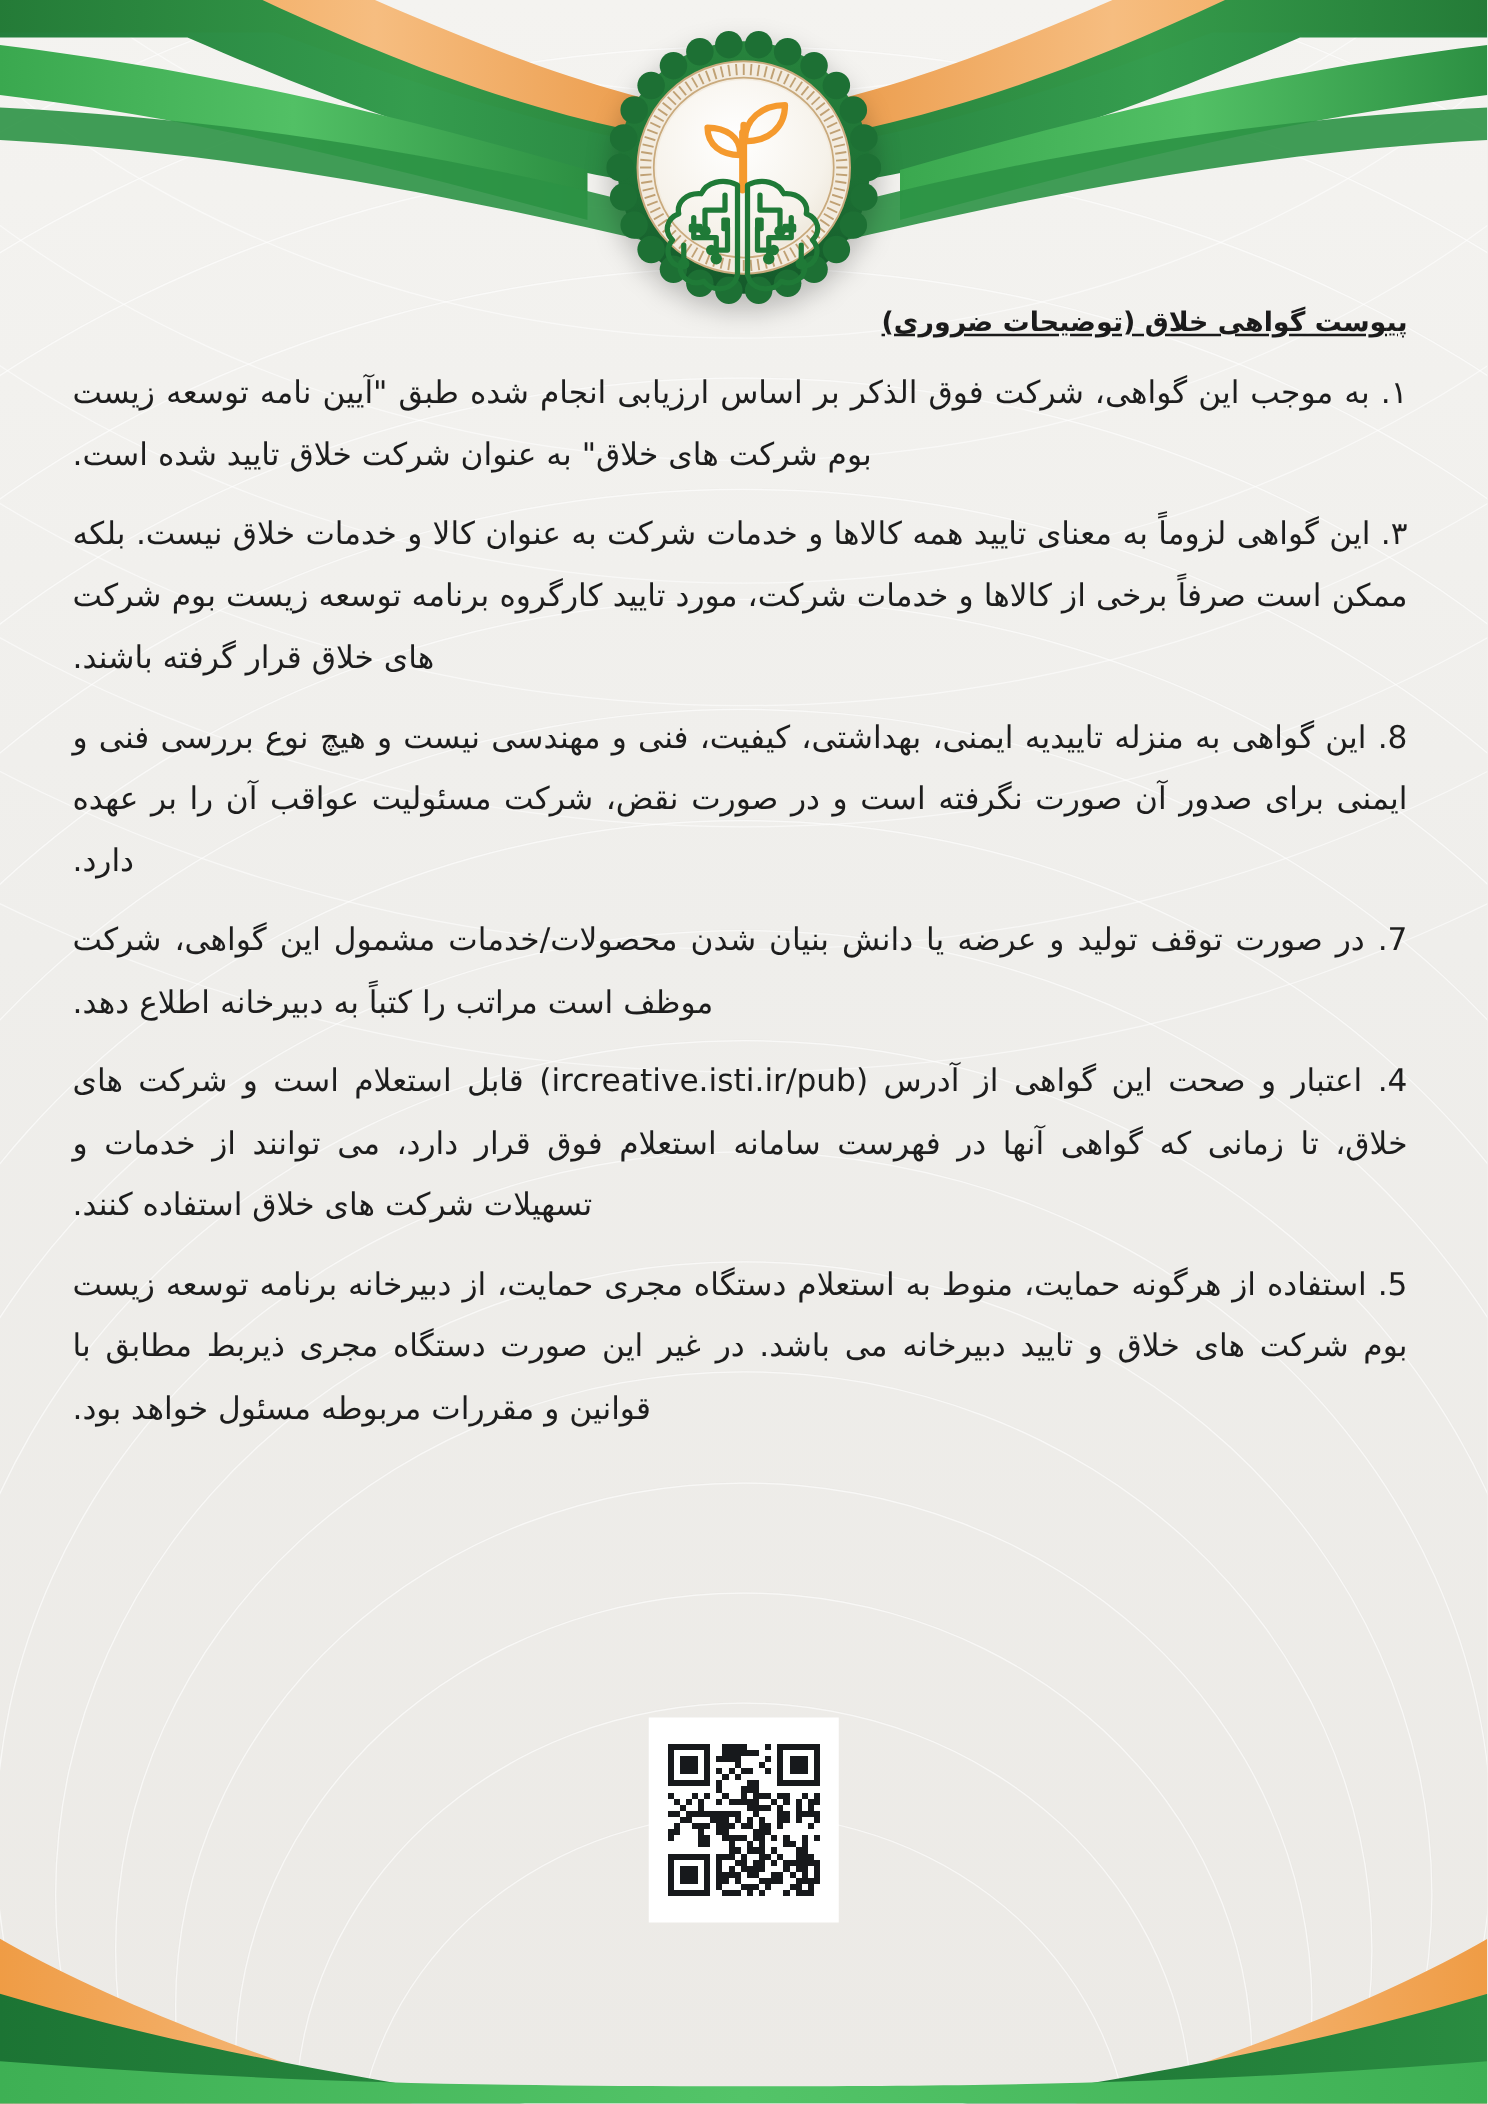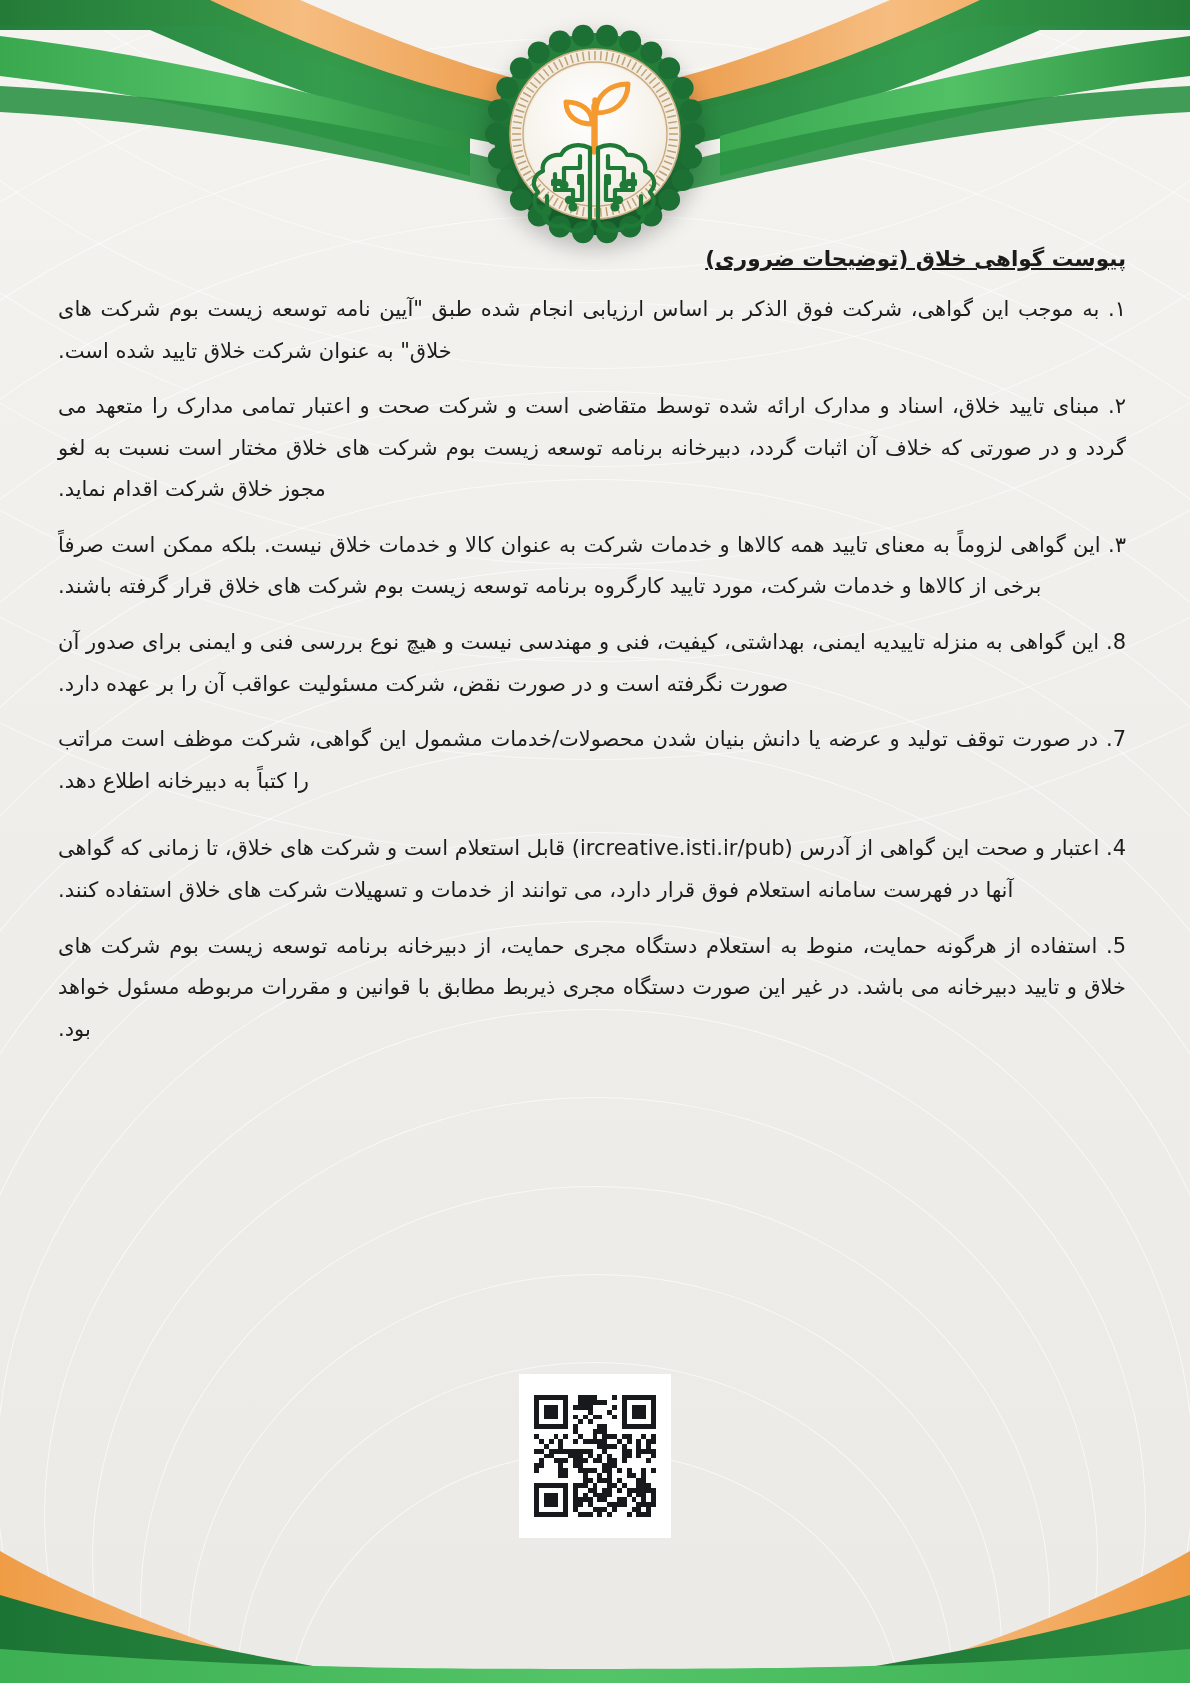--- a/index.html
+++ b/index.html
@@ -111,33 +111,32 @@
   .doc-title {
     font-weight: bold;
     font-size: 21.5px;
     color: #1b1b1b;
     margin: 0 0 18px 0;
     text-align: right;
     letter-spacing: 0;
     text-decoration: underline;
   }
   .clause {
-    font-size: 21px;
+    font-size: 25px;
     line-height: 1.98;
     color: #1d1d1d;
     margin: 0 0 14px 0;
     text-align: justify;
     text-align-last: left;
     direction: rtl;
   }
   .clause .ltr {
     direction: ltr;
     unicode-bidi: embed;
     display: inline-block;
-    margin-top: 12px;
   }
 
   
   .qr-box {
     position: absolute;
     left: 50%;
     transform: translateX(-50%);
     top: 1374px;
     width: 152px;
     height: 164px;
@@ -422,21 +421,20 @@
         <rect x="141" y="155" width="11" height="7" rx="1.6"></rect>
       </g>
     </svg>
   </div>
 
   <div class="content">
 
     <div class="doc-title">پیوست گواهی خلاق (توضیحات ضروری)</div>
 
     <p class="clause">۱. به موجب این گواهی، شرکت فوق الذکر بر اساس ارزیابی انجام شده طبق "آیین نامه توسعه زیست بوم شرکت های خلاق" به عنوان شرکت خلاق تایید شده است.</p>
-    <p class="clause">۲. مبنای تایید خلاق، اسناد و مدارک ارائه شده توسط متقاضی است و شرکت صحت و اعتبار تمامی مدارک را متعهد می گردد و در صورتی که خلاف آن اثبات گردد، دبیرخانه برنامه توسعه زیست بوم شرکت های خلاق مختار است نسبت به لغو مجوز خلاق شرکت اقدام نماید.</p>
     <p class="clause">۳. این گواهی لزوماً به معنای تایید همه کالاها و خدمات شرکت به عنوان کالا و خدمات خلاق نیست. بلکه ممکن است صرفاً برخی از کالاها و خدمات شرکت، مورد تایید کارگروه برنامه توسعه زیست بوم شرکت های خلاق قرار گرفته باشند.</p>
     <p class="clause">8. این گواهی به منزله تاییدیه ایمنی، بهداشتی، کیفیت، فنی و مهندسی نیست و هیچ نوع بررسی فنی و ایمنی برای صدور آن صورت نگرفته است و در صورت نقض، شرکت مسئولیت عواقب آن را بر عهده دارد.</p>
     <p class="clause">7. در صورت توقف تولید و عرضه یا دانش بنیان شدن محصولات/خدمات مشمول این گواهی، شرکت موظف است مراتب را کتباً به دبیرخانه اطلاع دهد.</p>
 
     <p class="clause"><span>4. اعتبار و صحت این گواهی از آدرس (</span><span class="ltr">ircreative.isti.ir/pub</span><span>) قابل استعلام است و شرکت های خلاق، تا زمانی که گواهی آنها در فهرست سامانه استعلام فوق قرار دارد، می توانند از خدمات و تسهیلات شرکت های خلاق استفاده کنند.</span></p>
 
     <p class="clause">5. استفاده از هرگونه حمایت، منوط به استعلام دستگاه مجری حمایت، از دبیرخانه برنامه توسعه زیست بوم شرکت های خلاق و تایید دبیرخانه می باشد. در غیر این صورت دستگاه مجری ذیربط مطابق با قوانین و مقررات مربوطه مسئول خواهد بود.</p>
   </div>
 
   <div class="qr-box">

